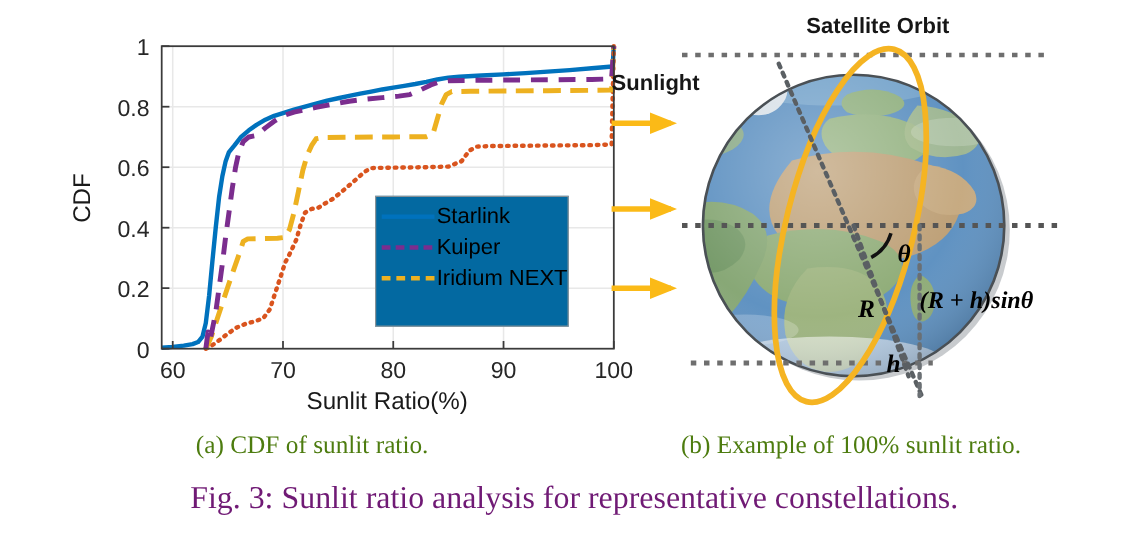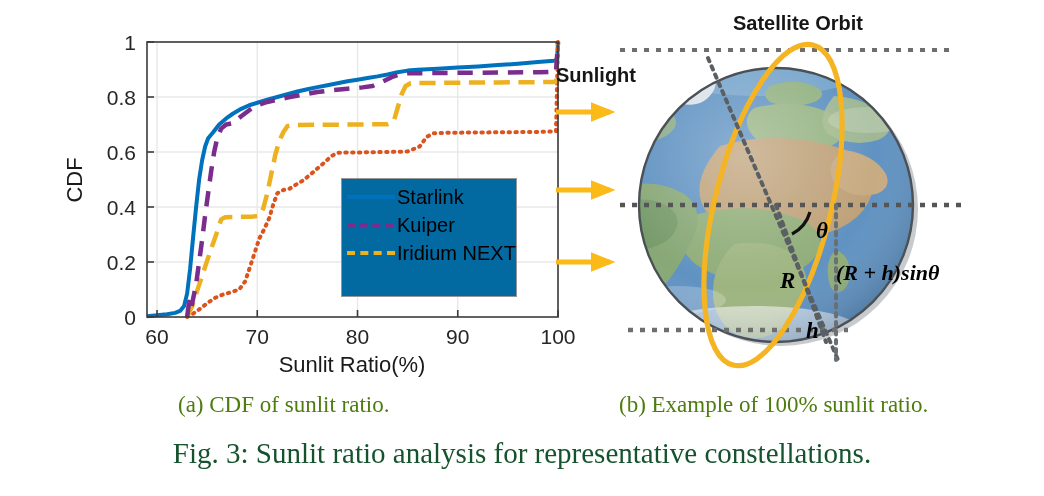--- a/index.html
+++ b/index.html
@@ -109,21 +109,21 @@
   #subcaption-a { left: 178px; top: 392px; }
   #subcaption-b { left: 594px; top: 392px; margin-left: 25px; }
 
   #figure-caption {
     position: absolute;
     left: 0; top: 437px;
     width: 1044px;
     text-align: center;
     font-family: "Liberation Serif", serif;
     font-size: 29px;
-    color: #14532d;
+    color: #701a75;
     white-space: nowrap;
   }
 </style>
 </head>
 <body>
 
 <div id="panel-a">
   <svg id="chart-svg" width="580" height="382">
 
     <rect id="plot-bg" x="147" y="42" width="411" height="275" fill="#ffffff"></rect>

